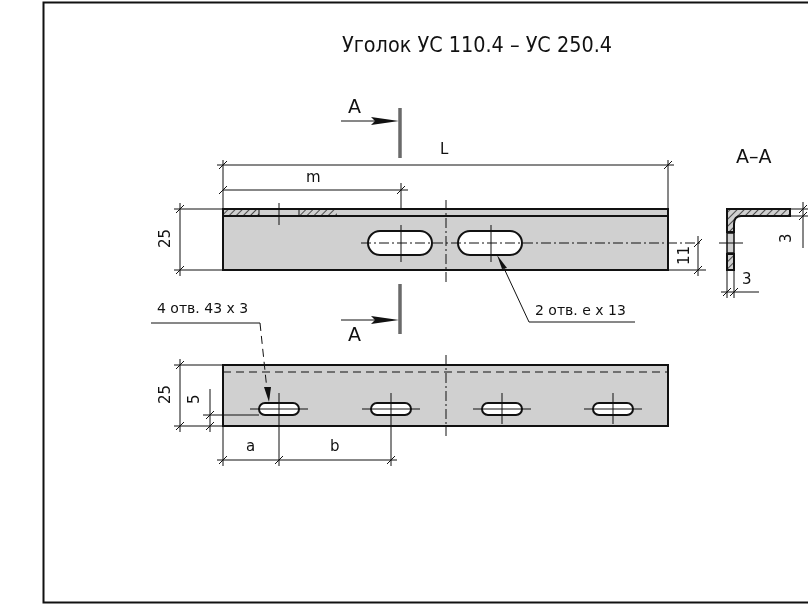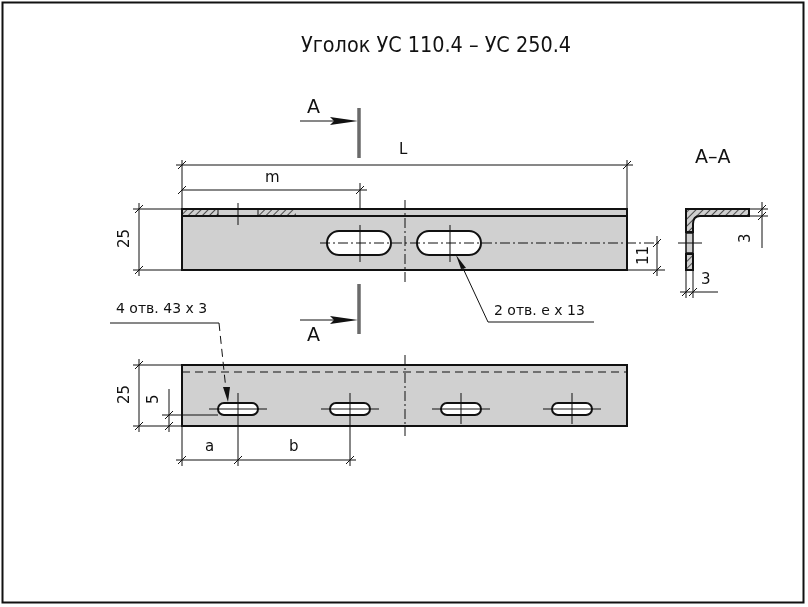--- a/index.html
+++ b/index.html
@@ -1,17 +1,17 @@
 <!DOCTYPE html>
 <html><head>
 <meta charset="utf-8">
 <style>
   html, body { margin: 0; padding: 0; background: #ffffff; }
   body { width: 808px; height: 607px; overflow: hidden; position: relative; }
-  #sheet { position: absolute; left: 0; top: 0; width: 648px; height: 607px; }
+  #sheet { position: absolute; left: 0; top: 0; width: 648px; height: 607px; padding-left: 41px; }
   svg text { font-family: "DejaVu Sans", sans-serif; fill: #111; }
   .title { font-size: 22px; font-stretch: condensed; }
   .lbl { font-size: 15px; }
   .lbl-lg { font-size: 19px; }
   .note { font-size: 14px; }
   .thin { stroke: #111; stroke-width: 1; fill: none; }
   .thick { stroke: #111; stroke-width: 2; fill: none; }
   .part { fill: #d0d0d0; stroke: #111; stroke-width: 2; }
   .slot { fill: #ffffff; stroke: #111; stroke-width: 2; }
   .axis { stroke: #111; stroke-width: 1; fill: none; stroke-dasharray: 10 3 2 3; }

